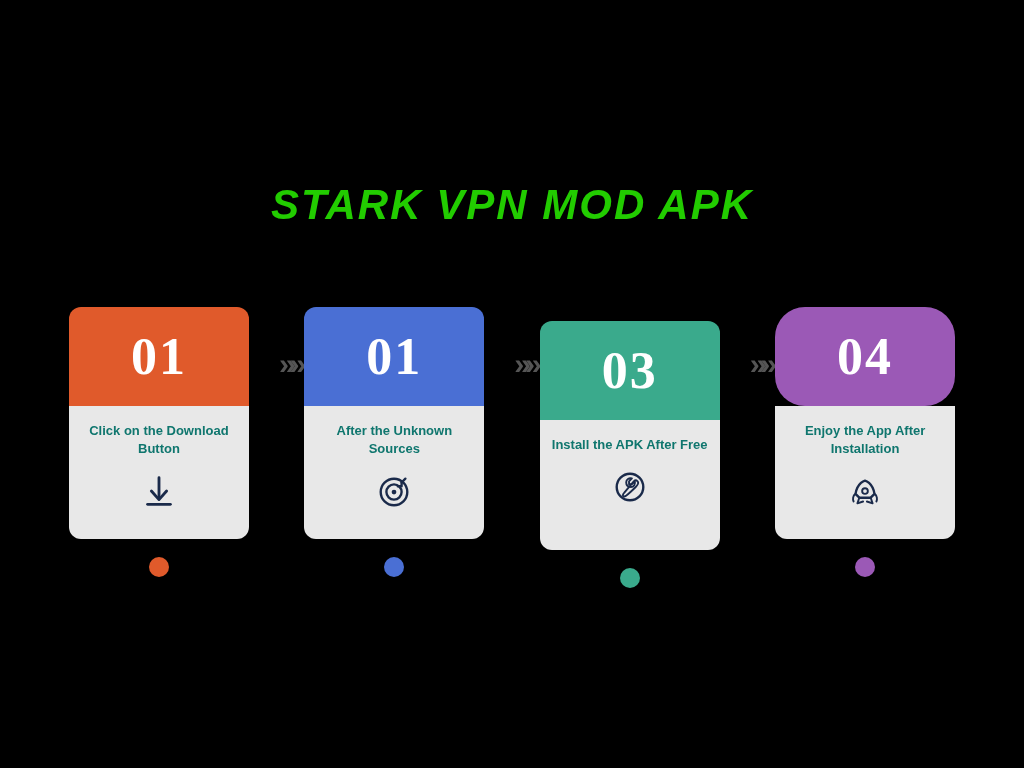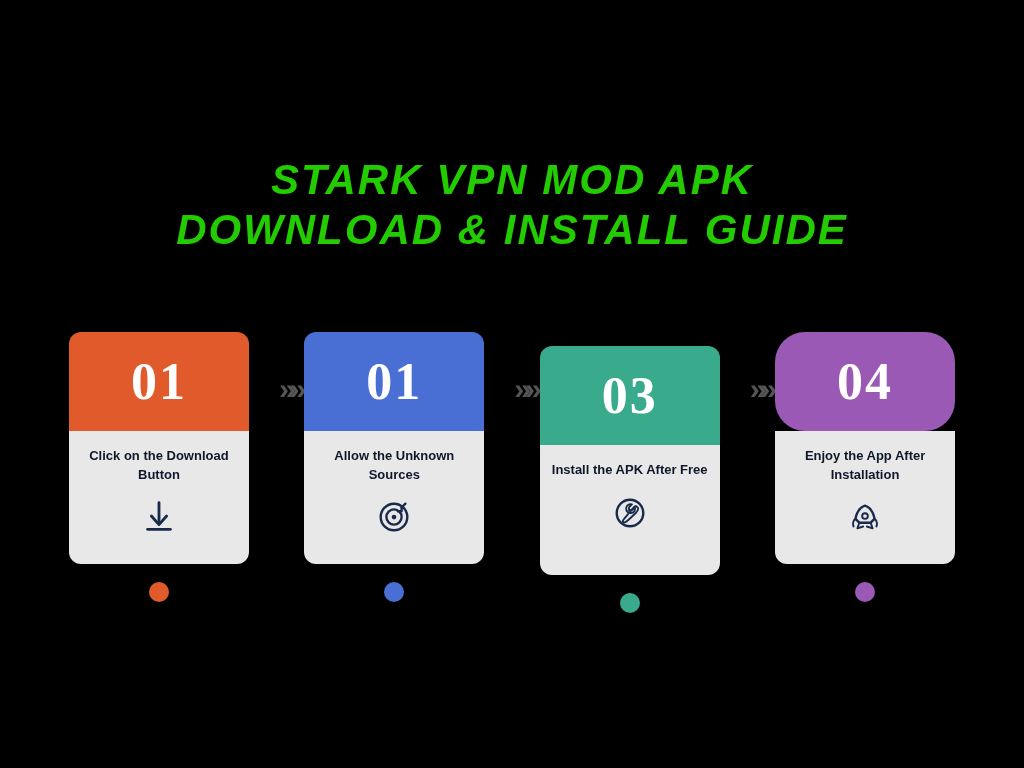--- a/index.html
+++ b/index.html
@@ -88,21 +88,21 @@
       display: flex;
       flex-direction: column;
       align-items: center;
       padding: 16px 12px 20px;
       min-height: 130px;
     }
 
     .step-label {
       font-size: 13px;
       font-weight: 700;
-      color: #0f172a;
+      color: #0f766e;
       text-align: center;
       margin-bottom: 14px;
       line-height: 1.4;
     }
 
     .step-icon {
       font-size: 32px;
       color: #1a2a4a;
     }
 
@@ -139,21 +139,20 @@
       width: 38px;
       height: 38px;
     }
   </style>
 </head>
 <body>
 
 <div class="container">
   <div class="title">
     <span class="title-line">STARK VPN MOD APK</span>
-    <span class="title-line">DOWNLOAD &amp; INSTALL GUIDE</span>
   </div>
 
   <div class="steps-row">
 
     <div class="step-wrapper">
       <div class="step-card">
         <div class="step-top step1-top">
           <span class="step-number">01</span>
         </div>
         <div class="step-bottom">
@@ -173,21 +172,21 @@
         <span style="font-size:30px; font-weight:900; color:#555; letter-spacing:-6px;">»»</span>
       </div>
     </div>
 
     <div class="step-wrapper">
       <div class="step-card">
         <div class="step-top step2-top">
           <span class="step-number">01</span>
         </div>
         <div class="step-bottom">
-          <span class="step-label">Allow the Unknown Sources</span>
+          <span class="step-label">After the Unknown Sources</span>
           <span class="step-icon">
             <svg class="icon-svg" viewBox="0 0 40 40" fill="none" xmlns="http://www.w3.org/2000/svg">
               <circle cx="20" cy="20" r="14" stroke="#1a2a4a" stroke-width="2.5"></circle>
               <circle cx="20" cy="20" r="8" stroke="#1a2a4a" stroke-width="2.5"></circle>
               <circle cx="20" cy="20" r="2.5" fill="#1a2a4a"></circle>
               <path d="M28 10 L32 6" stroke="#1a2a4a" stroke-width="2.5" stroke-linecap="round"></path>
               <path d="M28 10 L28 14 L24 14" stroke="#1a2a4a" stroke-width="2.5" stroke-linecap="round" stroke-linejoin="round" fill="none"></path>
             </svg>
           </span>
         </div>

